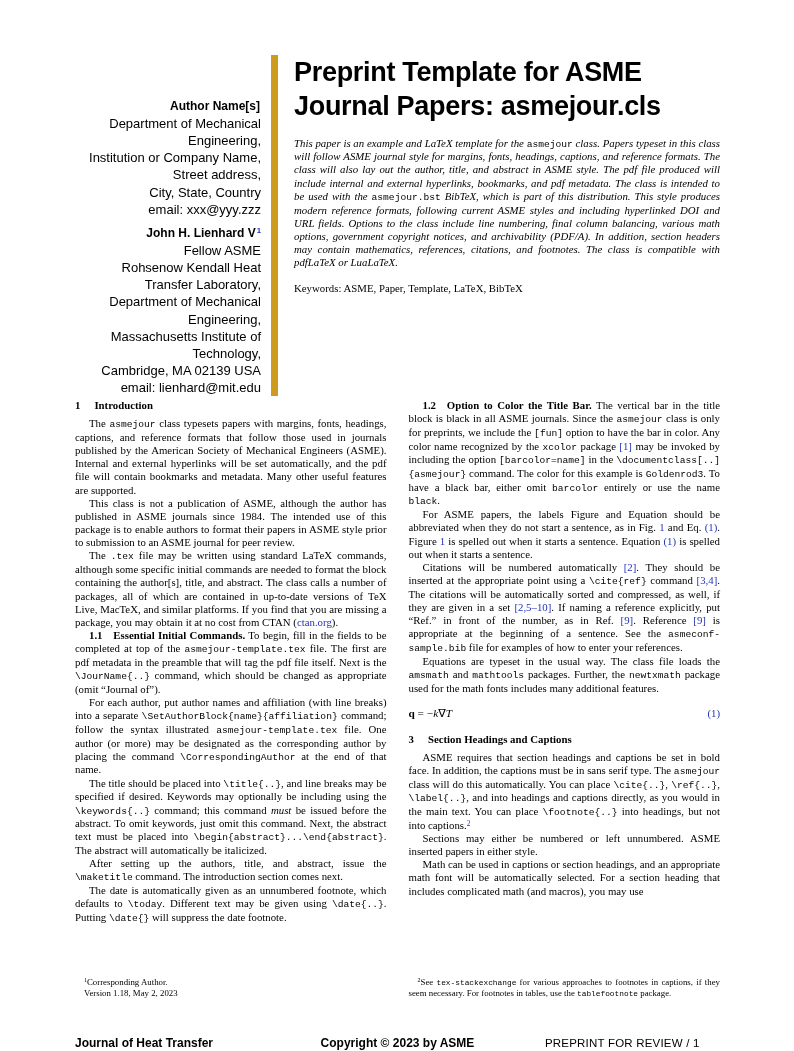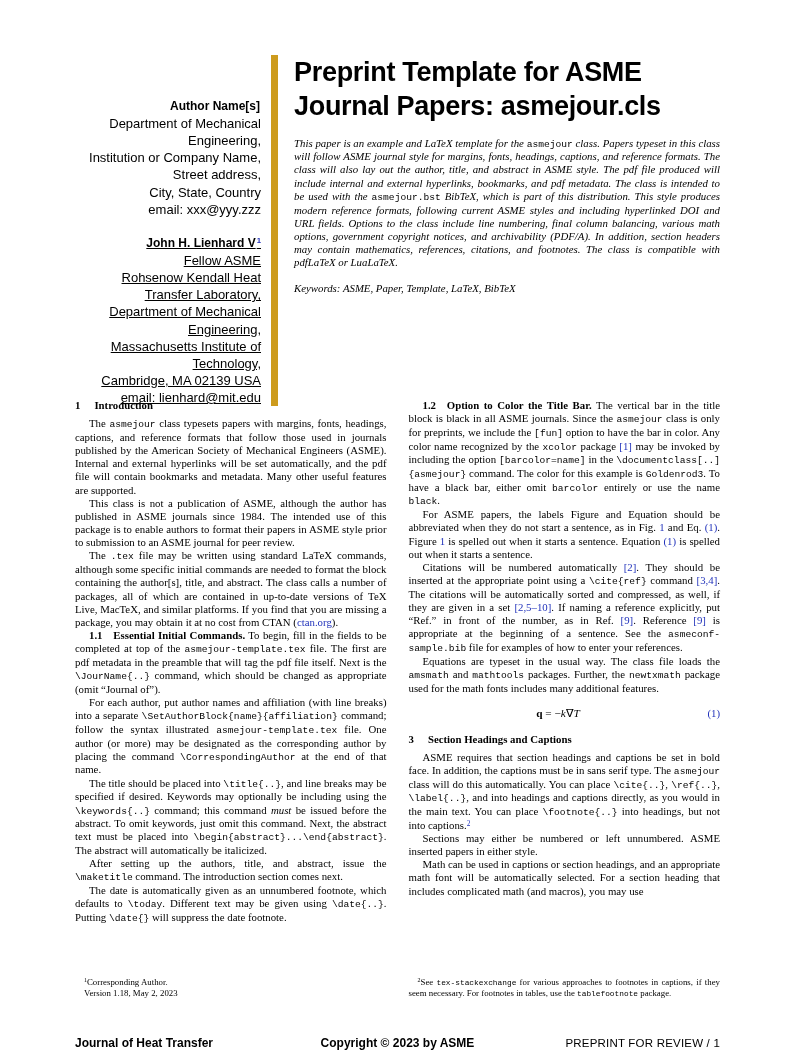--- a/index.html
+++ b/index.html
@@ -9,54 +9,54 @@
     position:relative; width:794px; height:1051px; background:#fff;
     font-family:"Liberation Serif", serif; color:#000; overflow:hidden;
   }
 
   
   .titleblock{ position:absolute; top:55px; left:75px; right:74px; display:flex; }
   .author-col{
     width:186px; flex:0 0 186px; text-align:right; padding-top:44px;
     font-family:"Liberation Sans", sans-serif;
   }
-  .author-block + .author-block{ margin-top:18px;text-decoration:underline; }
+  .author-block + .author-block{ margin-top:8px; }
   .author-name{ font-weight:bold; font-size:12px; margin-bottom:2px; }
   .author-name .author-marker{
     color:var(--link); font-size:65%; position:relative; top:-0.45em; margin-left:1px;
   }
   .author-line{ font-size:13px; line-height:1.32; }
 
   .goldbar{ width:7px; flex:0 0 7px; background:var(--bar); margin-left:10px; }
 
   .title-col{ flex:1; padding-left:16px; }
   .paper-title{
     margin:0; font-family:"Liberation Sans", sans-serif; font-weight:bold;
     font-size:27px; line-height:1.27; letter-spacing:-0.3px;
   }
   .abstract{
     margin:13px 0 0 0; font-style:italic; font-size:10.8px; line-height:1.22;
     text-align:justify;
   }
   .abstract .seg-mono, .keywords .seg-mono{ font-style:normal; }
-  .keywords{ margin:13px 0 0 0; font-style:italic; font-size:10.8px; }
+  .keywords{ margin:13px 0 0 0; font-size:10.8px; }
 
   
   .body{ position:absolute; top:375px; left:75px; right:74px; display:flex; gap:22px; }
   .col{
     flex:1; position:relative; height:602px; font-size:10.8px; line-height:1.22;
     text-align:justify; hyphens:auto;margin-top:24px;
   }
   .blocks > :first-child{ margin-top:0; }
   .para{ margin:0; text-indent:14px; }
   .sec-heading{ font-weight:bold; margin:10px 0 5px 0; text-align:left; }
   .sec-heading .sec-num{ margin-right:14px; }
 
   .equation{ display:flex; align-items:center; margin:12px 0; }
-  .eq-body{ flex:1; text-align:center; font-size:11.3px; text-indent:0; }
+  .eq-body{ flex:1; text-align:left; font-size:11.3px; text-indent:0; }
   .eq-num{ color:var(--link); }
 
   .footnote{
     position:absolute; bottom:2px; left:0; right:0; font-size:8.8px; line-height:1.28;
   }
   .footnote .para{ text-indent:9px; }
 
   
   .seg-mono{ font-family:"Liberation Mono", monospace; font-size:89%; }
   .seg-link{ color:var(--link); text-decoration:none; }
@@ -64,21 +64,21 @@
   .seg-i{ font-style:italic; }
   .seg-sup{ position:relative; top:-0.45em; font-size:68%; }
 
   
   .page-footer{
     position:absolute; top:1036px; left:75px; right:74px; display:flex;
     align-items:baseline; font-family:"Liberation Sans", sans-serif;
   }
   .footer-left{ flex:1; text-align:left; font-weight:bold; font-size:12px; }
   .footer-center{ flex:1.3; text-align:center; font-weight:bold; font-size:12px; }
-  .footer-right{ flex:1; text-align:right; font-size:11.5px; letter-spacing:0.2px; }
+  .footer-right{ flex:1; text-align:center; font-size:11.5px; letter-spacing:0.2px; }
 </style>
 </head>
 <body>
 
 <div class="page">
 
   <header class="titleblock">
     <div class="author-col">
       <div class="author-block">
         <div class="author-name">

